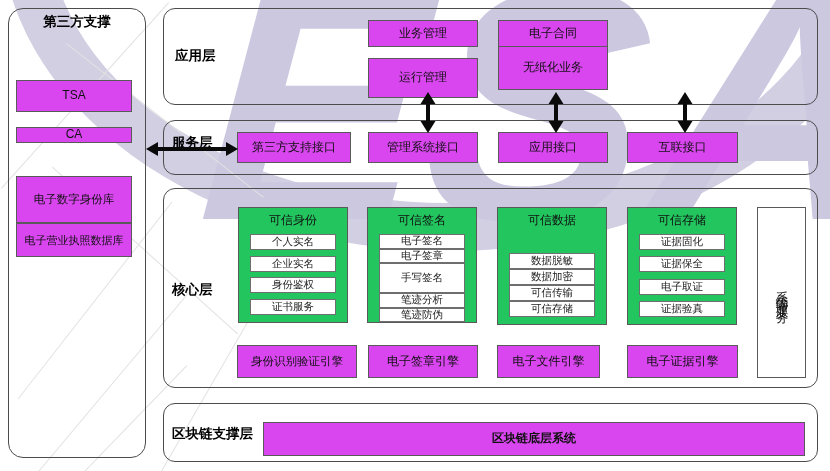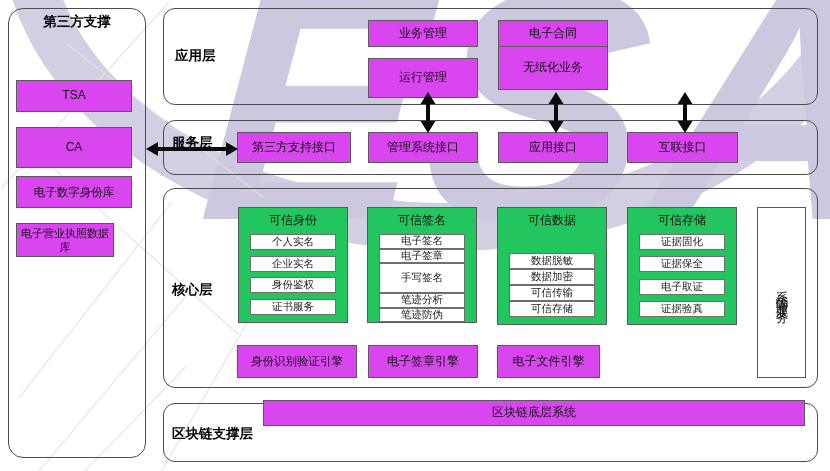--- a/index.html
+++ b/index.html
@@ -64,23 +64,23 @@
   <div class="wm-line" style="left:-10px;top:380px;transform:rotate(-50deg);"></div>
   <div class="wm-line" style="left:-25px;top:455px;transform:rotate(-46deg);"></div>
   <div class="wm-line" style="left:20px;top:250px;transform:rotate(42deg);"></div>
   <div class="wm-line" style="left:60px;top:430px;transform:rotate(-60deg);"></div>
   <div class="wm-line" style="left:-40px;top:95px;transform:rotate(-48deg);"></div>
   <div class="wm-line" style="left:40px;top:120px;transform:rotate(38deg);"></div>
 
   <div class="layer-box" style="left:8px;top:8px;width:138px;height:450px;border-radius:15px;"></div>
   <div class="layer-label" style="left:8px;top:13px;width:138px;text-align:center;">第三方支撑</div>
   <div class="wbox" style="left:16px;top:80px;width:116px;height:32px;">TSA</div>
-  <div class="wbox" style="left:16px;top:127px;width:116px;height:41px;">CA</div>
-  <div class="wbox" style="left:16px;top:176px;width:116px;height:32px;font-size:11.5px;">电子数字身份库</div>
-  <div class="wbox" style="left:16px;top:223px;width:98px;height:34px;font-size:11px;">电子营业执照数据库</div>
+  <div class="wbox" style="left:16px;top:127px;width:116px;height:16px;">CA</div>
+  <div class="wbox" style="left:16px;top:176px;width:116px;height:47px;font-size:11.5px;">电子数字身份库</div>
+  <div class="wbox" style="left:16px;top:223px;width:116px;height:34px;font-size:11px;">电子营业执照数据库</div>
 
   <div class="layer-box" style="left:163px;top:8px;width:655px;height:97px;"></div>
   <div class="layer-label" style="left:175px;top:47px;">应用层</div>
   <div class="wbox" style="left:368px;top:20px;width:110px;height:27px;">业务管理</div>
   <div class="wbox" style="left:498px;top:20px;width:110px;height:27px;">电子合同</div>
   <div class="wbox" style="left:368px;top:58px;width:110px;height:40px;">运行管理</div>
   <div class="wbox" style="left:498px;top:46px;width:110px;height:44px;">无纸化业务</div>
 
   <div class="layer-box" style="left:163px;top:120px;width:655px;height:55px;"></div>
   <div class="layer-label" style="left:172px;top:134px;">服务层</div>
@@ -155,18 +155,19 @@
     </div>
   </div>
 
   <div class="vtext" style="left:757px;top:207px;width:49px;height:171px;">
     <span>系统管理服务</span>
   </div>
 
   <div class="wbox" style="left:237px;top:345px;width:120px;height:33px;font-size:11.5px;">身份识别验证引擎</div>
   <div class="wbox" style="left:368px;top:345px;width:110px;height:33px;">电子签章引擎</div>
   <div class="wbox" style="left:497px;top:345px;width:103px;height:33px;">电子文件引擎</div>
+  <div class="wbox" style="left:627px;top:345px;width:111px;height:33px;">电子证据引擎</div>
 
   <div class="layer-box" style="left:163px;top:403px;width:655px;height:59px;"></div>
   <div class="layer-label" style="left:172px;top:425px;">区块链支撑层</div>
-  <div class="wbox" style="left:263px;top:400px;width:542px;height:26px;">区块链底层系统</div>
+  <div class="wbox" style="left:263px;top:422px;width:542px;height:34px;font-weight:bold;">区块链底层系统</div>
 
 </div>
 
 </body></html>

